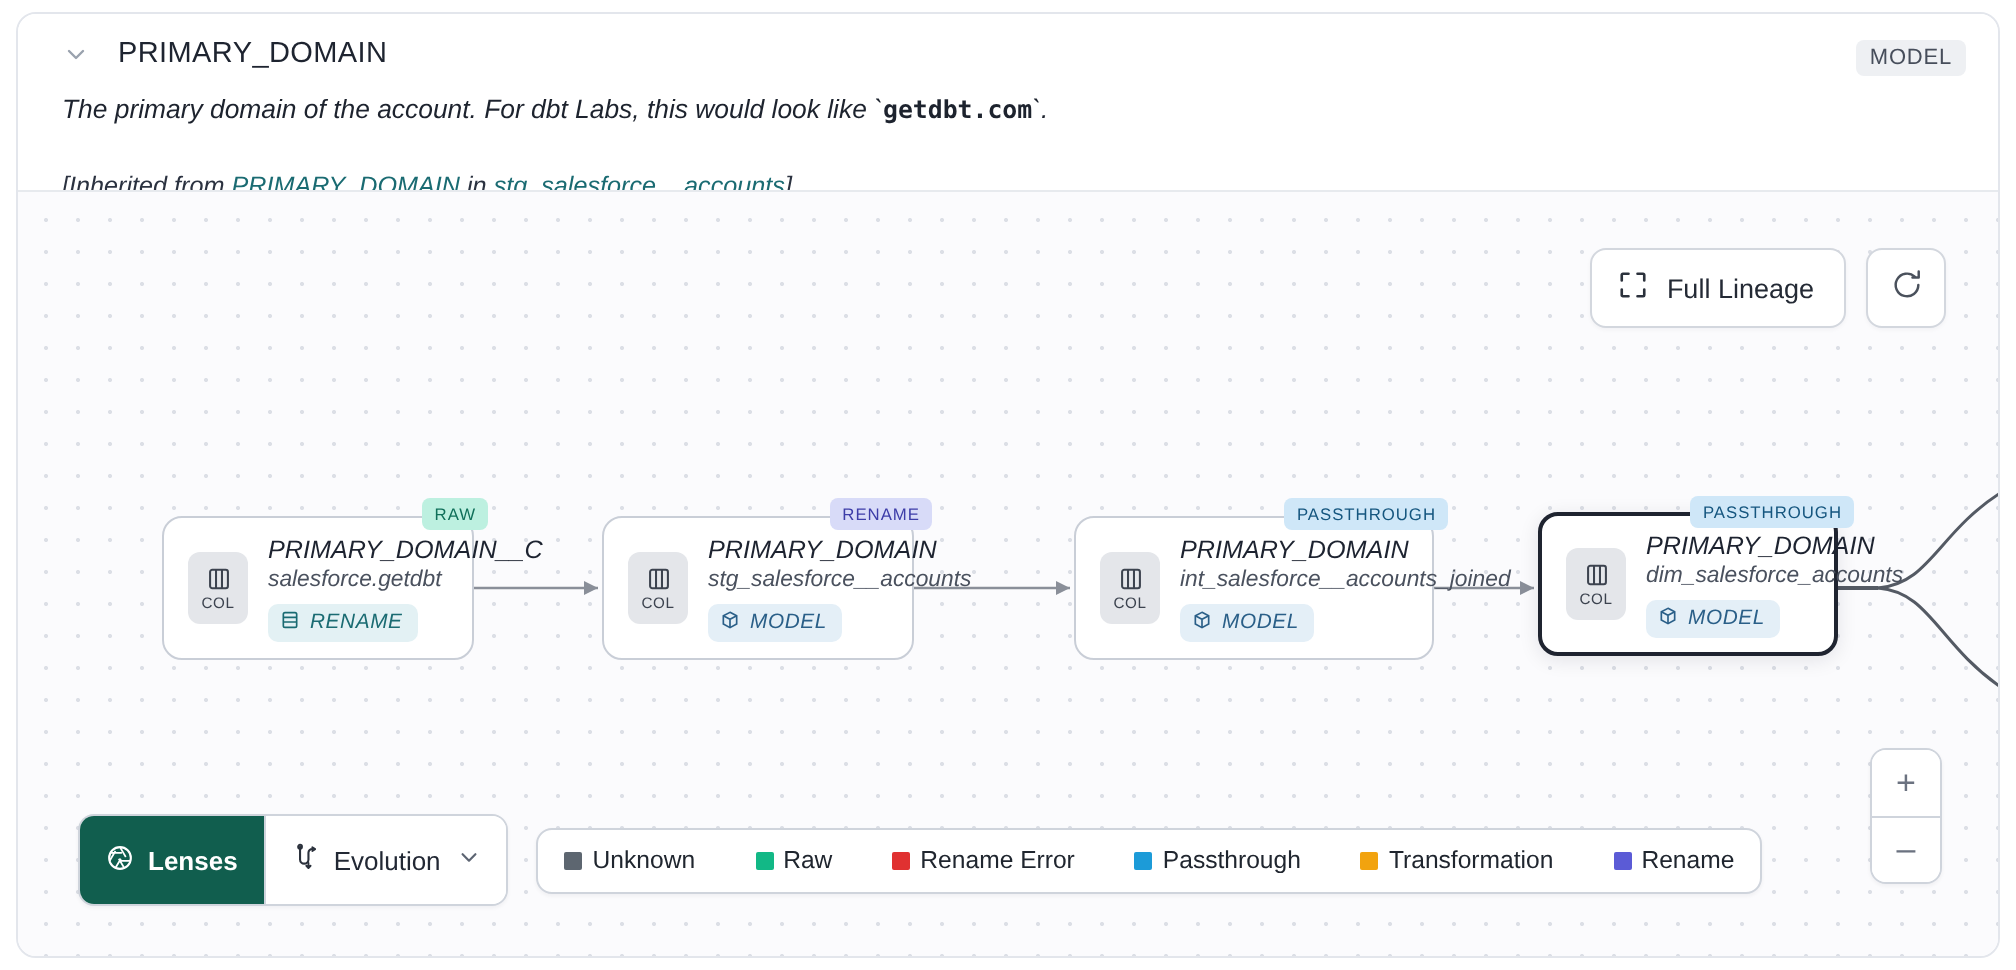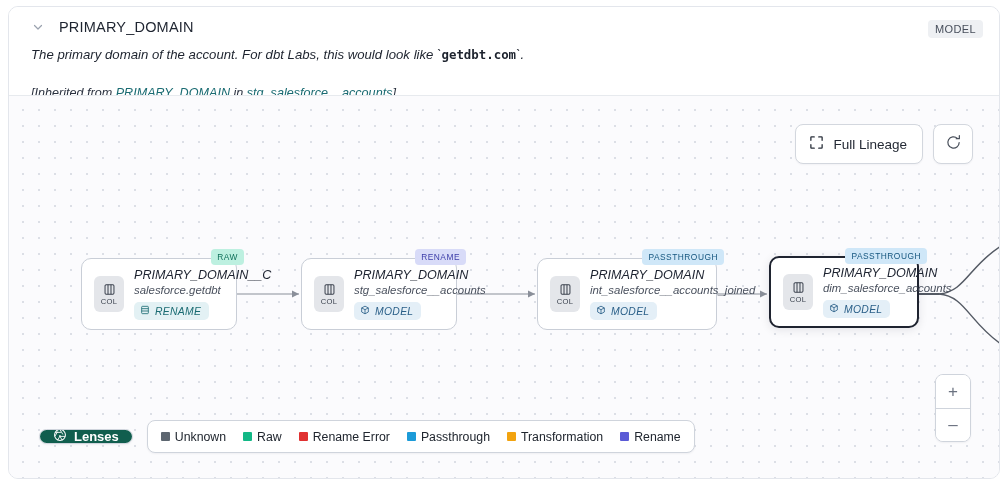--- a/index.html
+++ b/index.html
@@ -197,41 +197,41 @@
     left: 30px; bottom: 27px;
     display: flex; gap: 14px; align-items: center;
     z-index: 5;
   }
   .seg {
     display: flex;
     border: 1px solid #cfd4dc;
     border-radius: 8px;
     overflow: hidden;
     background: #fff;
-    height: 15px;
+    height: 46px;
     box-shadow: 0 1px 2px rgba(16,24,40,.05);
   }
   .seg-btn {
     display: flex; align-items: center; gap: 7px;
     padding: 0 13px;
     font-size: 13px;
     cursor: pointer;
     color: #222834;
     background: #fff;
   }
   .seg-btn.active {
     background: #115e4e;
     color: #ffffff;
     font-weight: bold;
   }
   .seg-btn + .seg-btn { border-left: 1px solid #cfd4dc; }
   .caret { color: #5d6573; font-size: 11px; margin-left: 2px; }
 
   .legend {
-    display: flex; align-items: center; gap: 17px;
+    display: flex; align-items: center; gap: 30px;
     background: #ffffff;
     border: 1px solid #cfd4dc;
     border-radius: 8px;
     height: 33px;
     padding: 0 13px;
     box-shadow: 0 1px 2px rgba(16,24,40,.05);
   }
   .legend-item { display: flex; align-items: center; gap: 5px; font-size: 12.3px; color: #20262f; }
   .swatch { width: 9px; height: 9px; border-radius: 1px; flex: none; }
 
@@ -417,20 +417,36 @@
         <div class="seg">
           <div class="seg-btn active">
             <span>
               <svg width="14" height="14" viewBox="0 0 16 16" fill="none">
                 <circle cx="8" cy="8" r="6.2" stroke="#ffffff" stroke-width="1.2"></circle>
                 <path d="M8 1.8 L11.3 7.4 M13.9 9.6 L7.4 9.6 M10.6 14 L7.3 8.4 M2.1 9.6 L5.4 4 M2.6 5 L9.1 5 M5.2 14 L8.5 8.4" stroke="#ffffff" stroke-width="1"></path>
               </svg>
             </span>
             <span>Lenses</span>
           </div>
+          <div class="seg-btn">
+            <span>
+              <svg width="14" height="15" viewBox="0 0 16 16" fill="none">
+                <path d="M4.6 2.2v7.2a2.4 2.4 0 0 0 4.8 0V5.6a2.2 2.2 0 0 1 2.3-2.2" stroke="#2b313c" stroke-width="1.2" stroke-linecap="round"></path>
+                <circle cx="4.6" cy="2.1" r="1.1" stroke="#2b313c" stroke-width="1.1"></circle>
+                <path d="M11.6 2.4l1.6 1.1-1.6 1.1" stroke="#2b313c" stroke-width="1.1" stroke-linecap="round" stroke-linejoin="round"></path>
+                <path d="M9.4 11.4v2.6M8.2 13l1.2 1.3L10.6 13" stroke="#2b313c" stroke-width="1.1" stroke-linecap="round" stroke-linejoin="round"></path>
+              </svg>
+            </span>
+            <span>Evolution</span>
+            <span class="caret">
+              <svg width="11" height="11" viewBox="0 0 12 12" fill="none">
+                <path d="M2.5 4.5L6 8L9.5 4.5" stroke="#5d6573" stroke-width="1.2" stroke-linecap="round" stroke-linejoin="round"></path>
+              </svg>
+            </span>
+          </div>
         </div>
 
         <div class="legend">
           <div class="legend-item">
             <span class="swatch" style="background:#5d6670"></span>
             <span>Unknown</span>
           </div>
           <div class="legend-item">
             <span class="swatch" style="background:#12b886"></span>
             <span>Raw</span>

